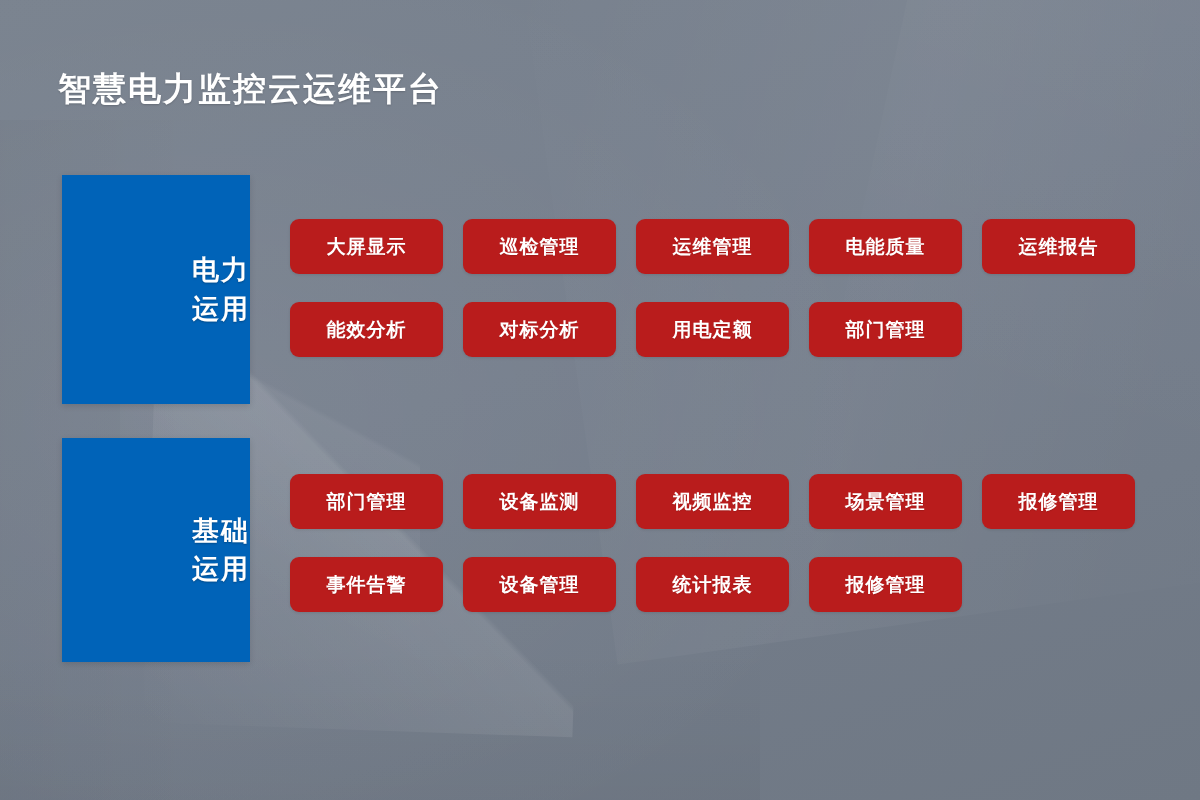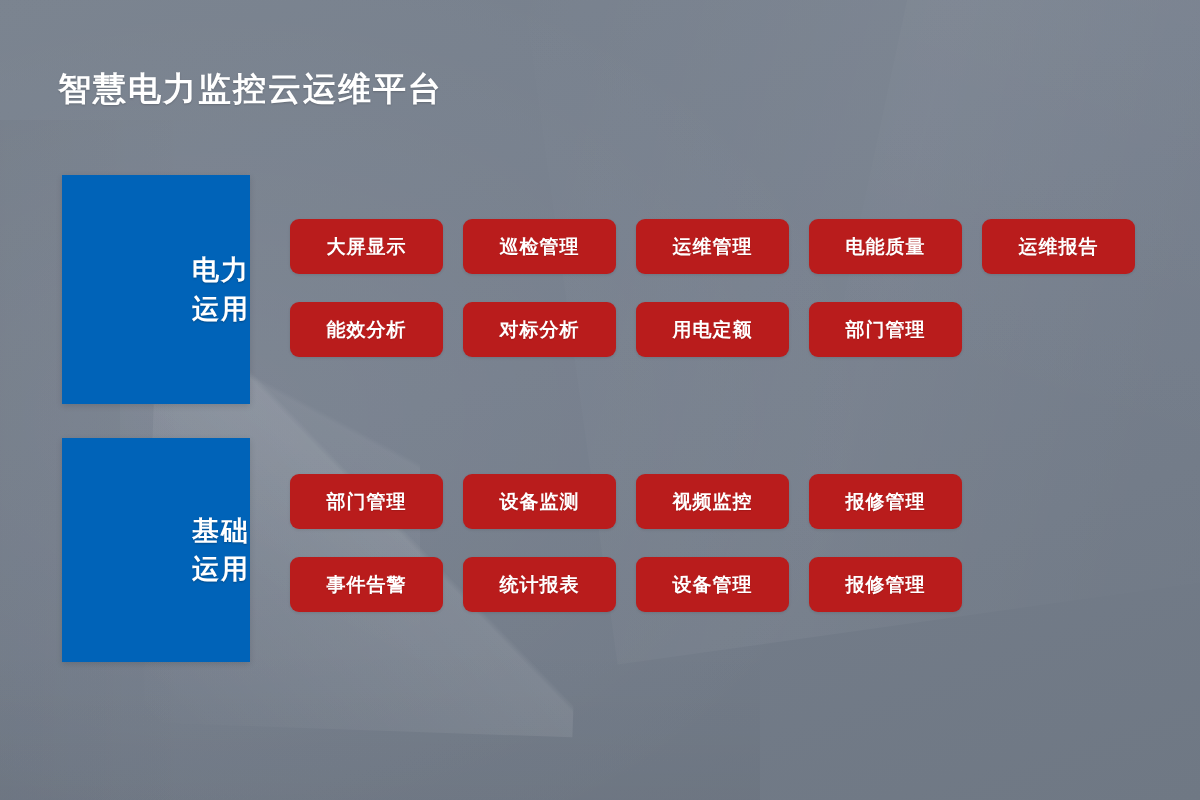--- a/index.html
+++ b/index.html
@@ -200,23 +200,24 @@
   <div class="cat-block cat-block-2">
     <div class="cat-label">基础
 运用</div>
   </div>
 
   <div class="grid-group grid-group-2">
     <div class="grid-row">
       <button class="module-btn">部门管理</button>
       <button class="module-btn">设备监测</button>
       <button class="module-btn">视频监控</button>
+      <button class="module-btn">场景管理</button>
       <button class="module-btn">报修管理</button>
     </div>
     <div class="grid-row">
       <button class="module-btn">事件告警</button>
+      <button class="module-btn">设备管理</button>
       <button class="module-btn">统计报表</button>
-      <button class="module-btn">设备管理</button>
       <button class="module-btn">报修管理</button>
     </div>
   </div>
 
 </div>
 
 </body></html>

